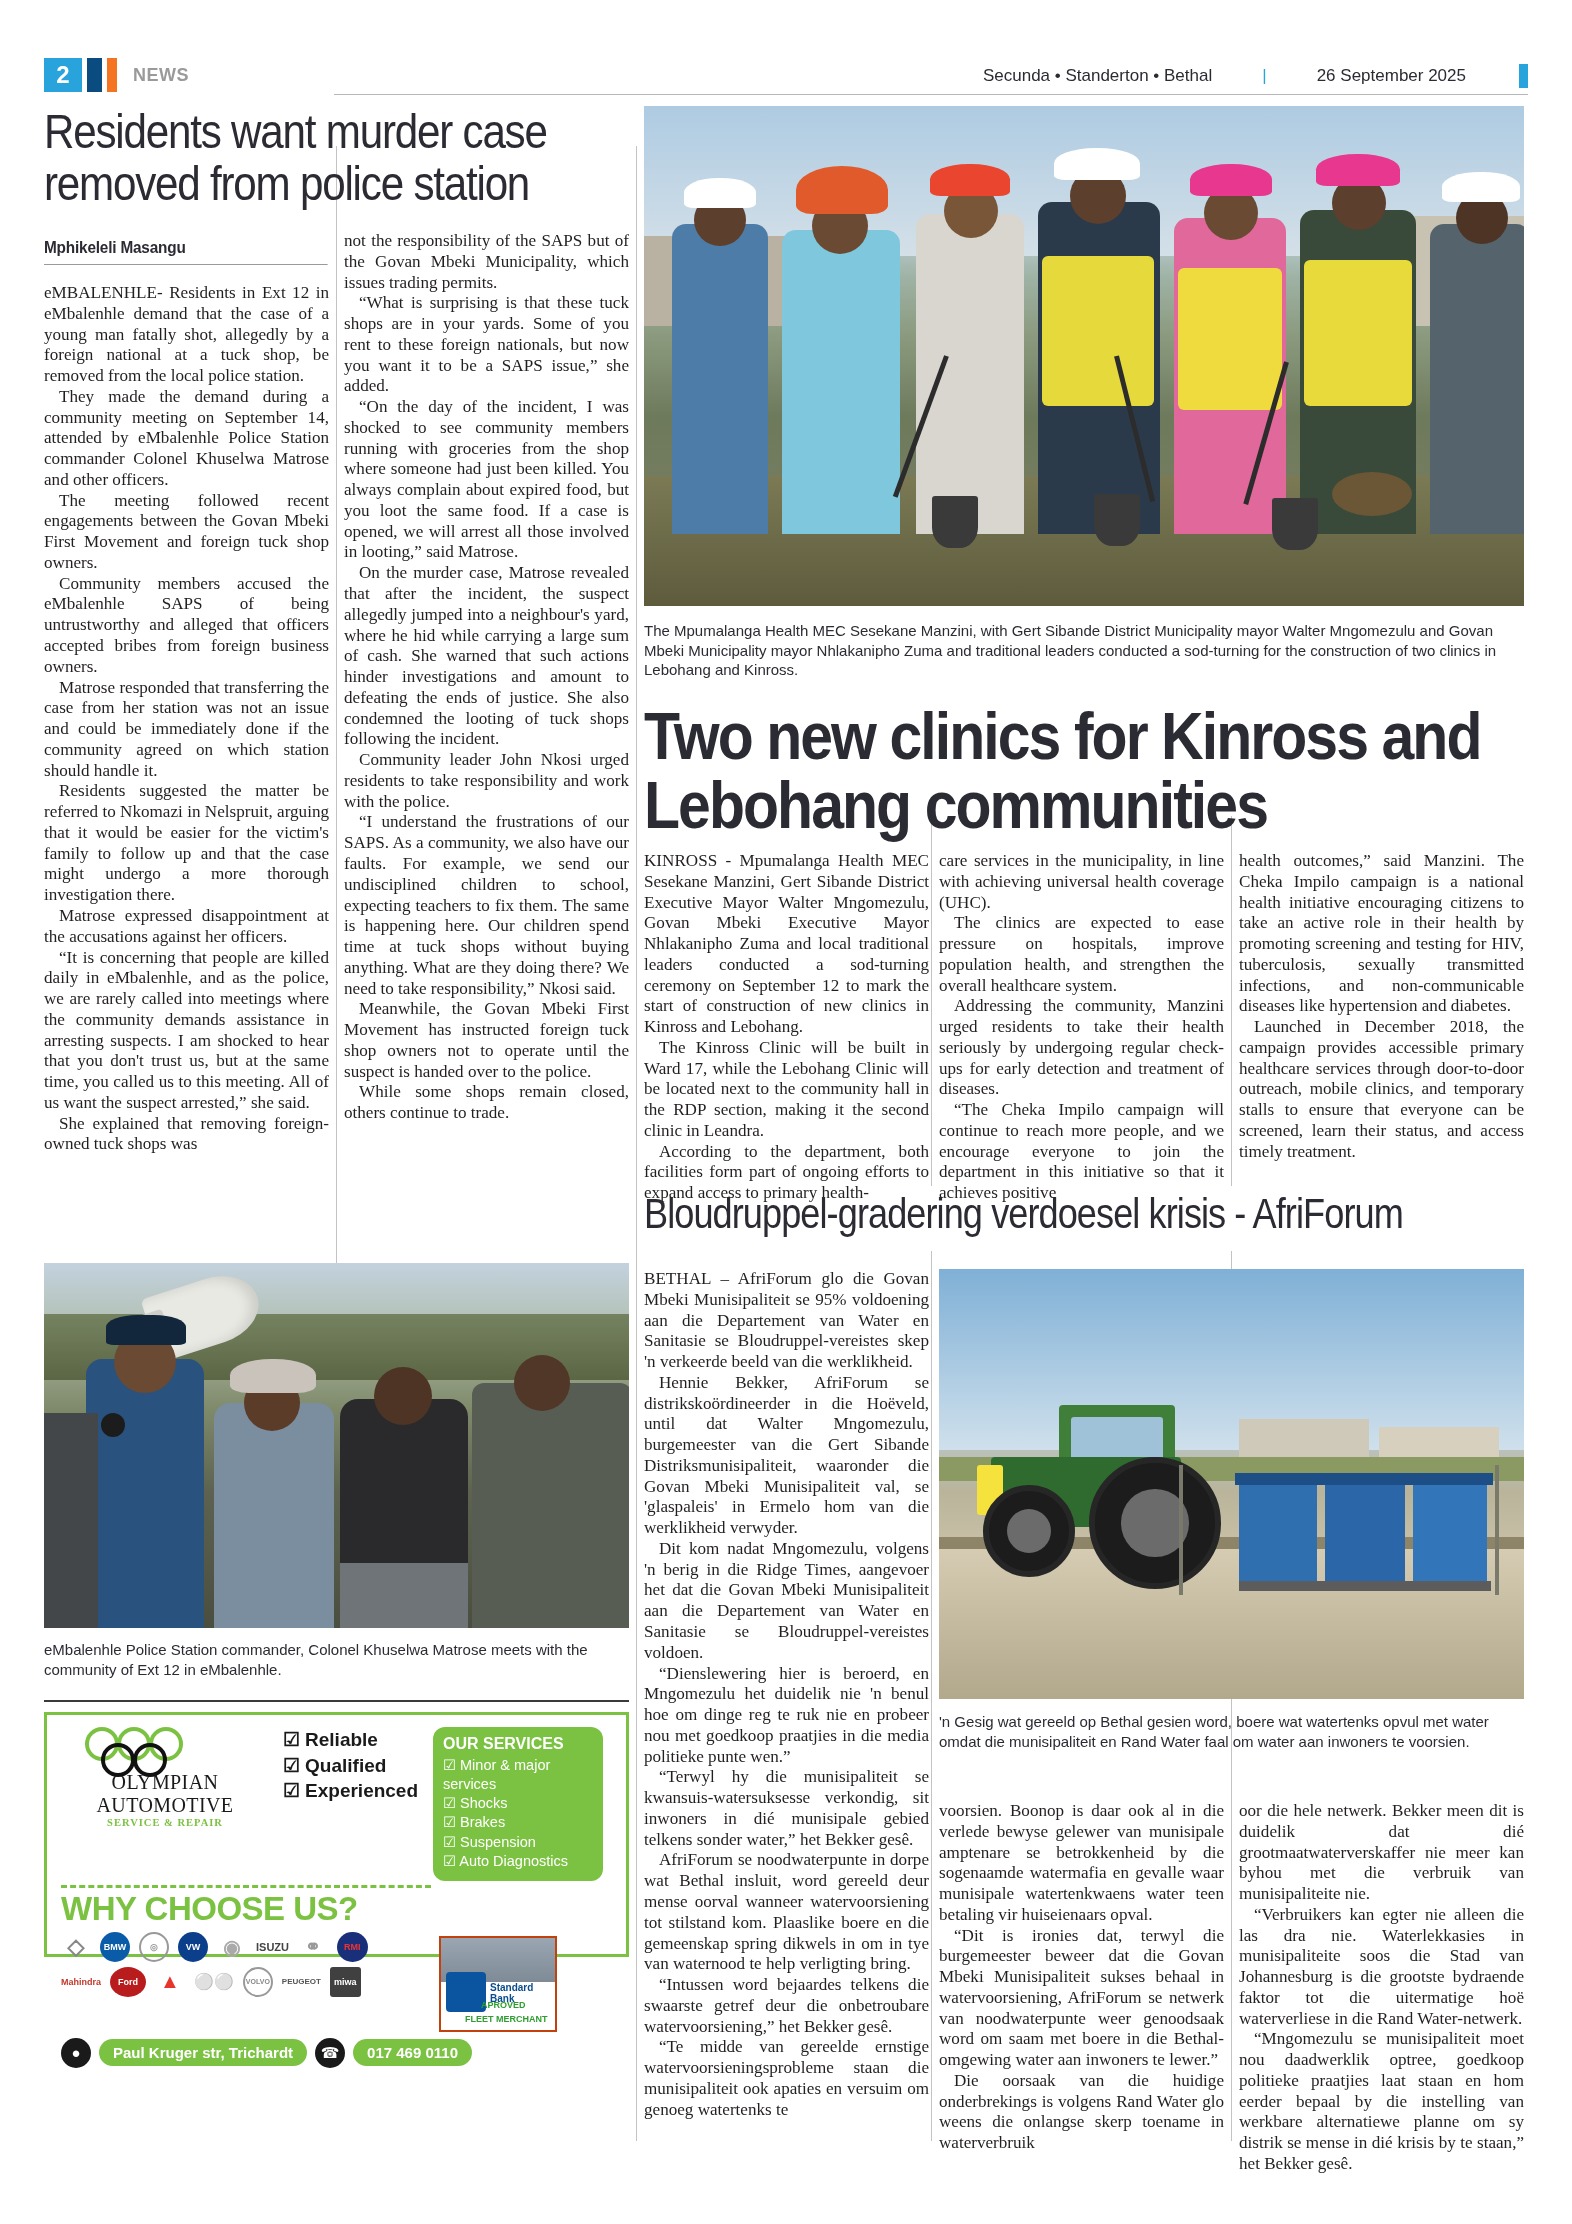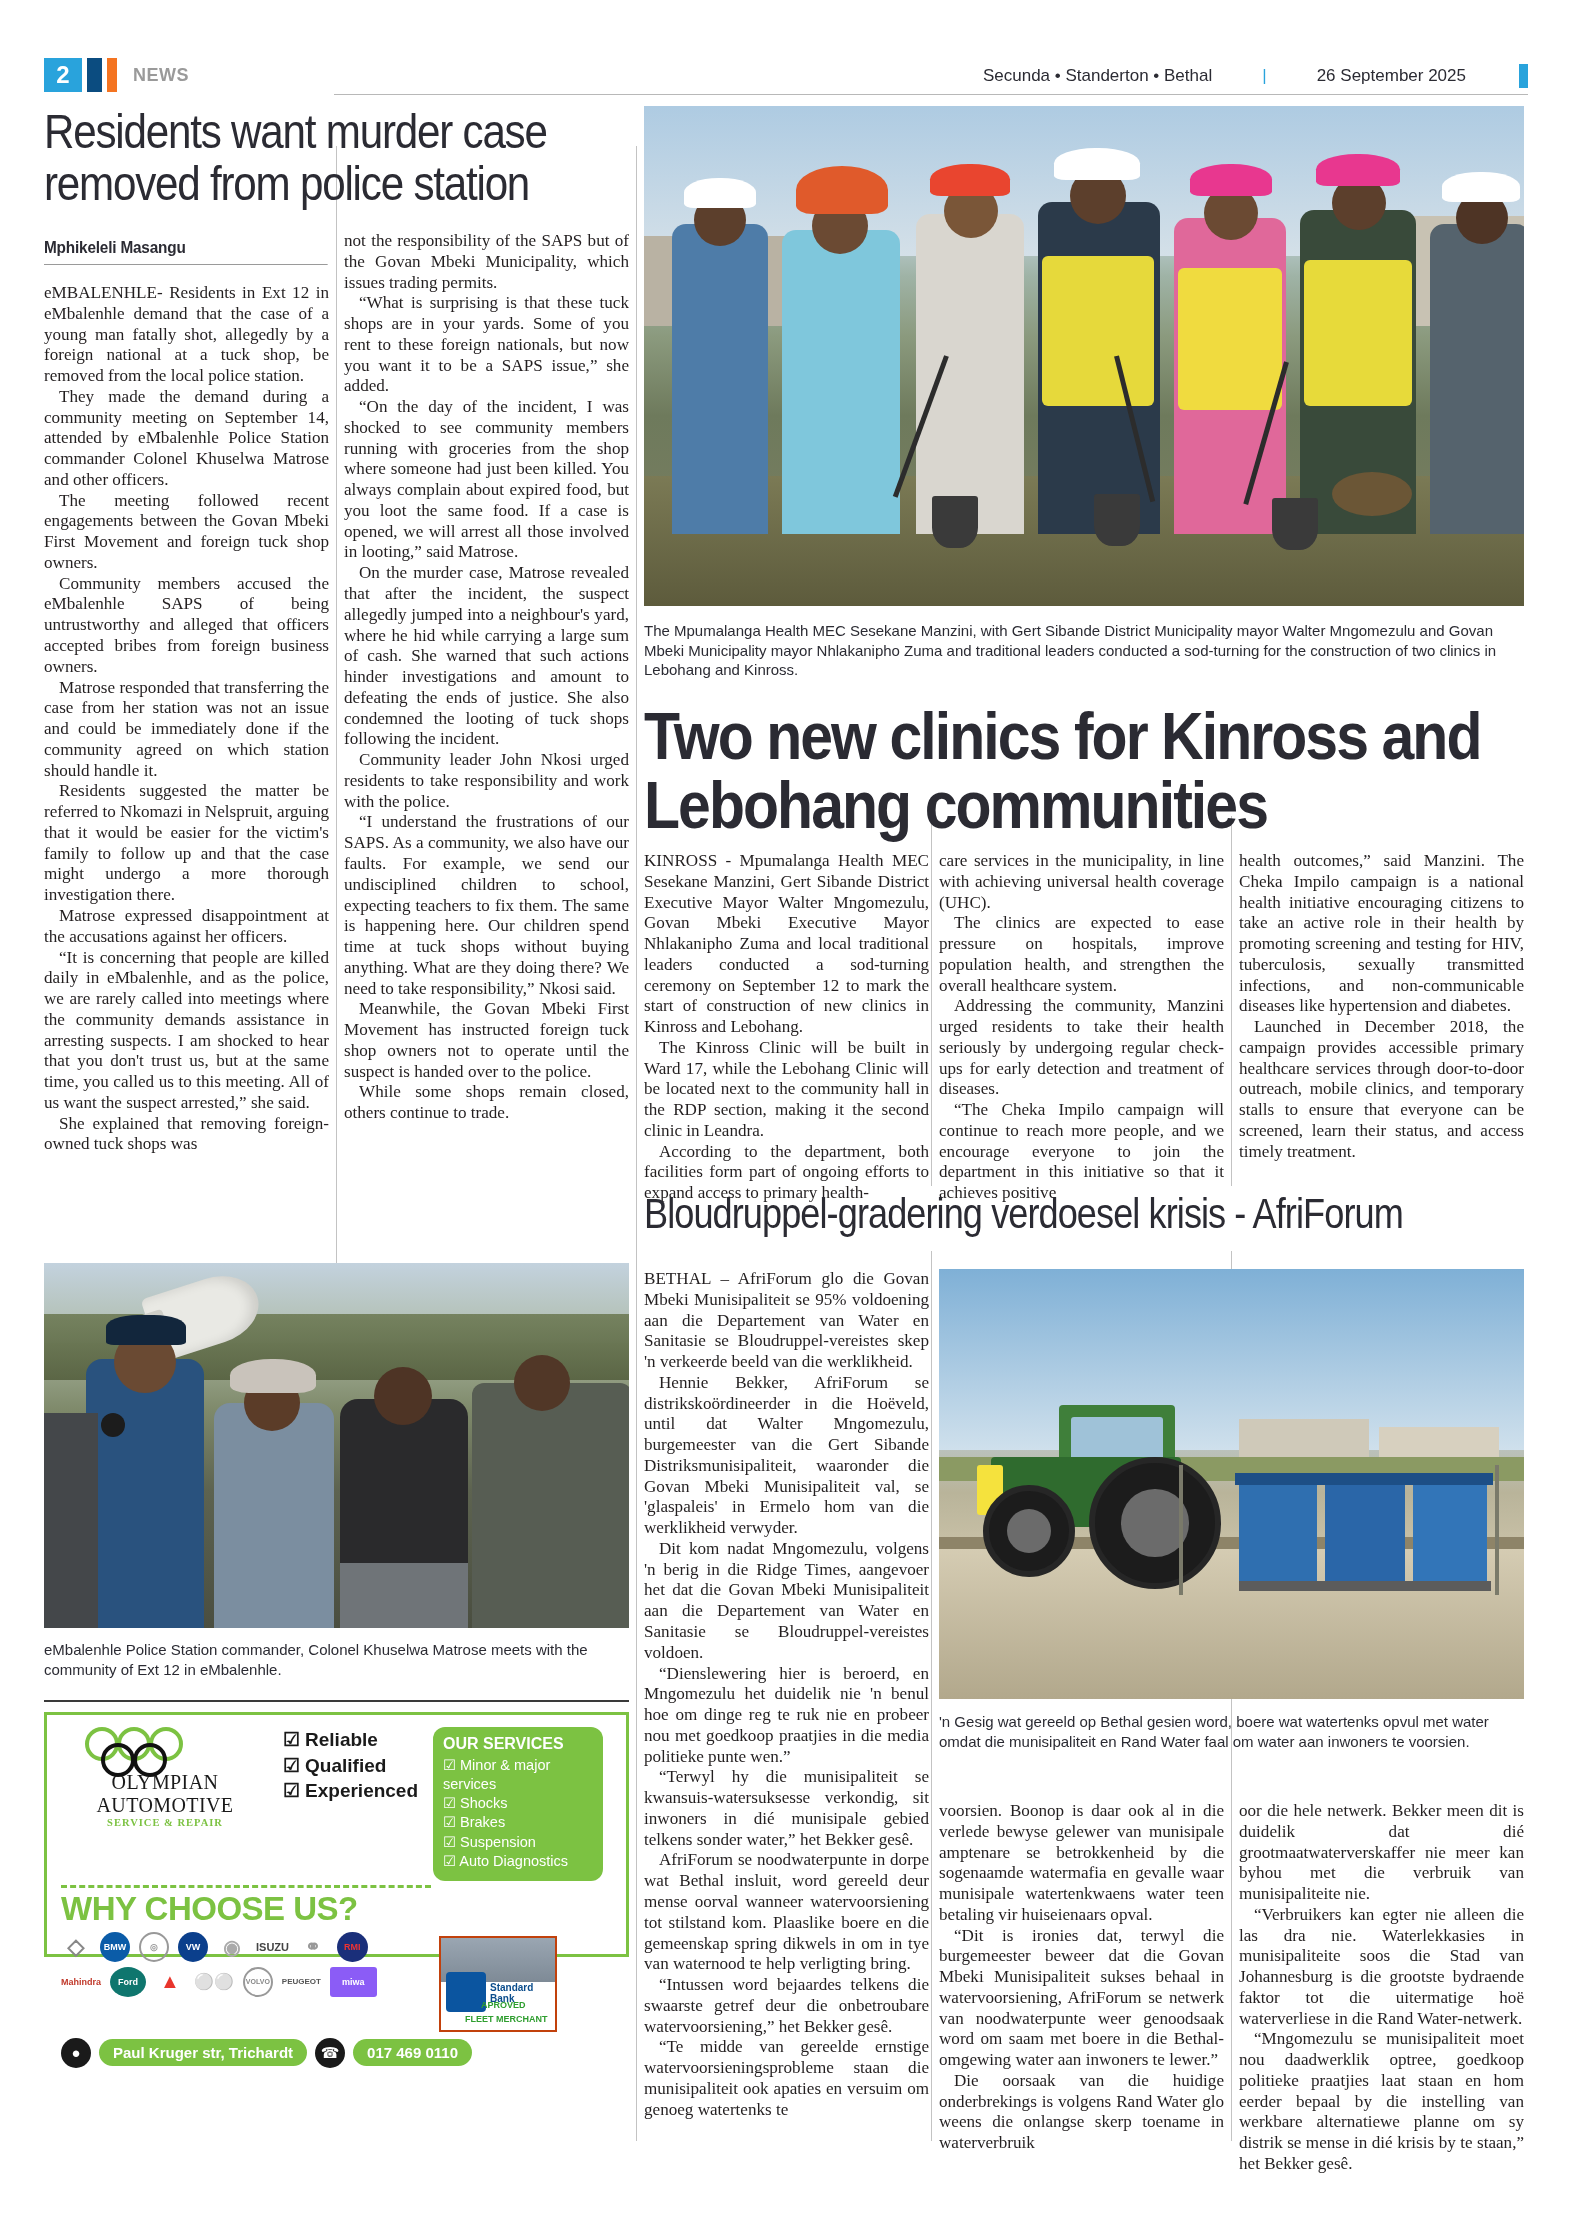--- a/index.html
+++ b/index.html
@@ -386,26 +386,26 @@
               <span class="brand" style="background:#0b5ca8;color:#fff;border-radius:50%;width:28px;">BMW</span>
               <span class="brand" style="border:2px solid #999;border-radius:50%;width:28px;color:#999;">◎</span>
               <span class="brand" style="background:#0b3f8c;color:#fff;border-radius:50%;width:28px;">VW</span>
               <span class="brand" style="color:#aaa;font-size:20px;">◉</span>
               <span class="brand" style="color:#444;font-size:11px;">ISUZU</span>
               <span class="brand" style="color:#999;font-size:19px;">⚭</span>
               <span class="brand" style="background:#1a2f7a;color:#e33;border-radius:50%;padding:0 7px;">RMI</span>
             </div>
             <div class="brandrow" style="margin-top:5px;">
               <span class="brand" style="color:#c0392b;font-size:9px;">Mahindra</span>
-              <span class="brand" style="background:#0f766e;color:#fff;border-radius:50%/50%;padding:0 8px;">Ford</span>
+              <span class="brand" style="background:#b91c1c;color:#fff;border-radius:50%/50%;padding:0 8px;">Ford</span>
               <span class="brand" style="color:#e8352c;font-size:20px;">▲</span>
               <span class="brand" style="color:#aaa;font-size:16px;">⚪⚪</span>
               <span class="brand" style="border:2px solid #999;border-radius:50%;width:26px;color:#888;font-size:7px;">VOLVO</span>
               <span class="brand" style="color:#555;font-size:8px;">PEUGEOT</span>
-              <span class="brand" style="background:#8b5cf6;color:#fff;padding:0 12px;">miwa</span>
+              <span class="brand" style="background:#404040;color:#fff;padding:0 4px;">miwa</span>
             </div>
           </div>
 
           <div class="sb-card" style="width:118px; height:96px; margin-left:8px; position:relative; overflow:hidden;">
             <div style="height:44px;background:linear-gradient(#9aa6b2,#7e8a96);"></div>
             <div style="position:absolute;left:5px;top:34px;width:40px;height:40px;background:#0b55a0;
                         border-radius:4px;"></div>
             <div class="sb-blue" style="position:absolute;left:49px;top:44px;">Standard Bank</div>
             <div class="sb-green" style="position:absolute;left:40px;top:62px;">APROVED</div>
             <div class="sb-green" style="position:absolute;left:24px;top:76px;">FLEET MERCHANT</div>

